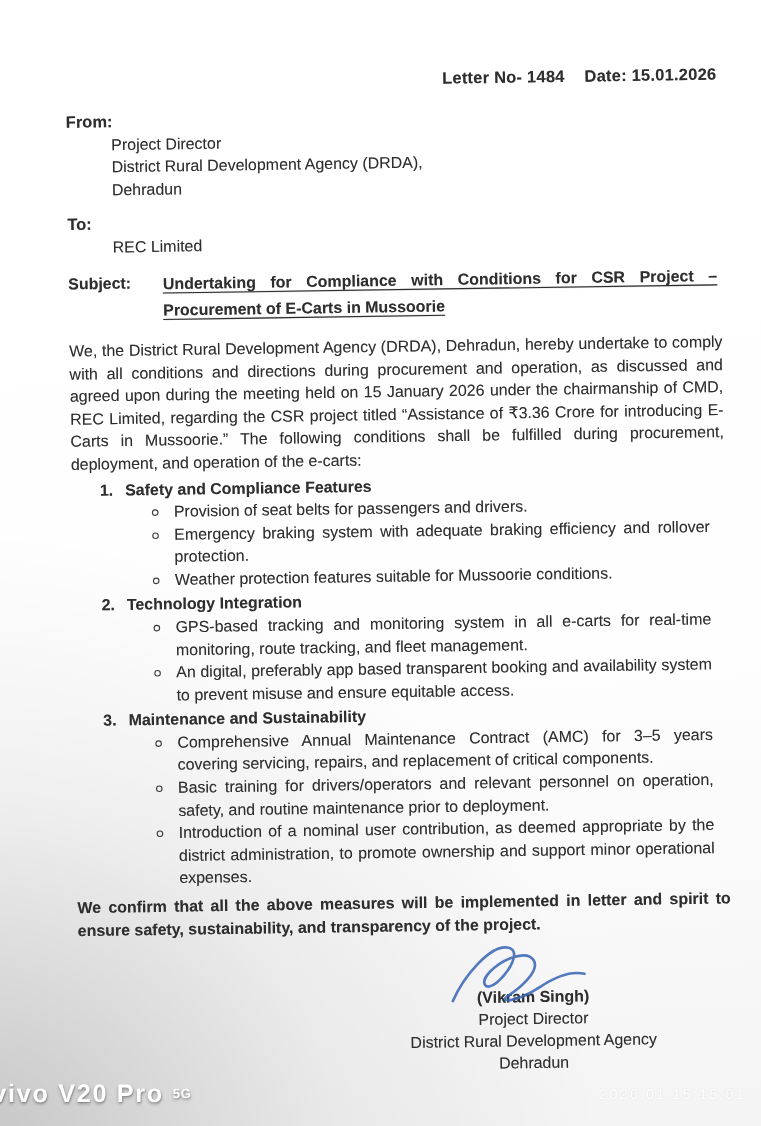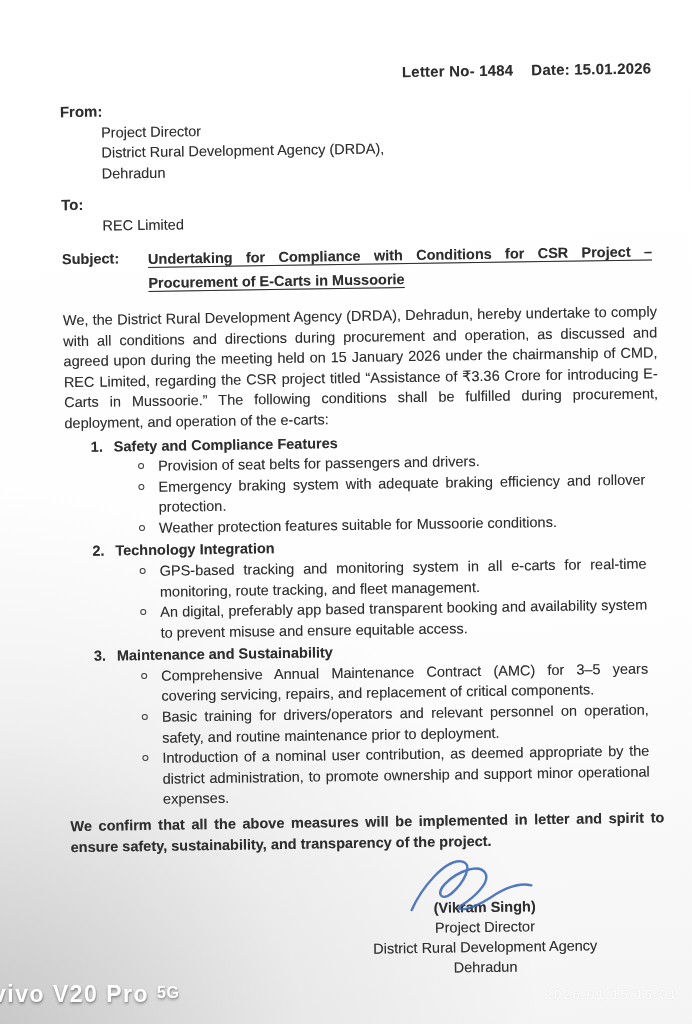--- a/index.html
+++ b/index.html
@@ -80,21 +80,21 @@
     position: absolute;
     left: -7px; bottom: 16px;
     font-size: 23px;
     font-weight: bold;
     letter-spacing: 1.5px;
     color: #ffffff;
     text-shadow: 0 2px 3px rgba(0,0,0,0.30), 1px 1px 1px rgba(0,0,0,0.15);
     white-space: nowrap;
   }
   .watermark-device .badge {
-    font-size: 16px;
+    font-size: 12px;
     letter-spacing: 0.5px;
     vertical-align: 4px;
     margin-left: 8px;
   }
   .watermark-timestamp {
     position: absolute;
     right: 14px; bottom: 22px;
     font-size: 13px;
     letter-spacing: 2px;
     color: rgba(255,255,255,0.95);

